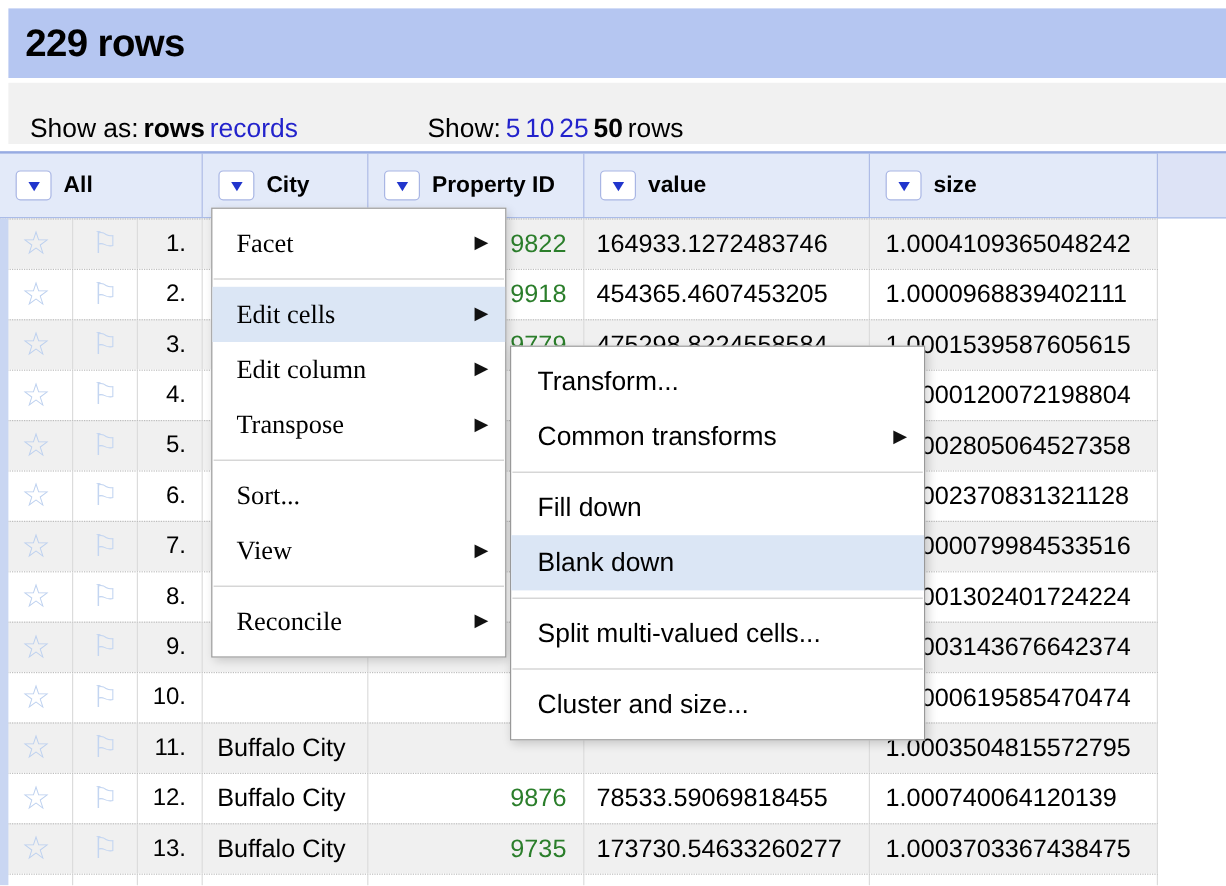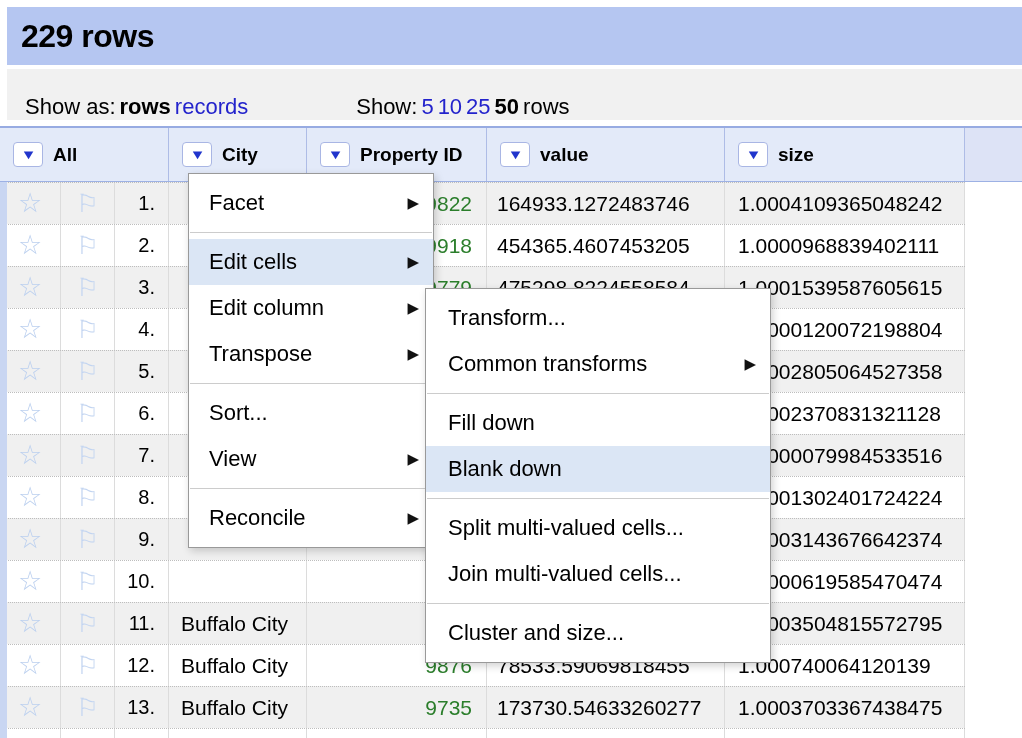--- a/index.html
+++ b/index.html
@@ -49,21 +49,21 @@
   .c-prop{width:180px;justify-content:flex-end;padding-right:14px;font-size:21px;color:#2b7e2b;}
   .c-val{width:238px;padding-left:10px;font-size:21px;}
   .c-size{width:240px;padding-left:13px;font-size:21px;}
   .star-ic{color:#bcd0ef;font-size:27px;line-height:1;cursor:pointer;}
   .flag-ic{color:#c3d5f1;font-size:25px;line-height:1;cursor:pointer;}
   .leftstrip{position:absolute;left:0;top:182px;width:7px;height:556px;background:#c9d6f2;}
 
   
   .menu{position:absolute;background:#fff;border:1px solid #999;box-sizing:border-box;
         padding:6px 0;box-shadow:2px 3px 8px rgba(0,0,0,0.18);}
-  #city-menu{left:188px;top:173px;width:246px;z-index:20;}
+  #city-menu{left:176px;top:173px;width:246px;z-index:20;font-family:Liberation Serif, serif;}
   #edit-cells-submenu{left:425px;top:288px;width:346px;z-index:21;}
   .mi{height:46px;line-height:46px;padding-left:20px;font-size:22px;position:relative;
       cursor:pointer;}
   #edit-cells-submenu .mi{padding-left:22px;}
   .mi.hl{background:#dbe6f5;}
   .mi .arr{position:absolute;right:14px;top:0;font-size:15px;line-height:46px;color:#111;}
   .msep{border-top:1px solid #ccc;margin:6px 1px;}
 </style>
 </head>
 <body>
@@ -320,18 +320,17 @@
   </div>
 
   <div class="menu" id="edit-cells-submenu">
     <div class="mi"><span>Transform...</span></div>
     <div class="mi"><span>Common transforms</span><span class="arr">▶</span></div>
     <div class="msep"></div>
     <div class="mi"><span>Fill down</span></div>
     <div class="mi hl"><span>Blank down</span></div>
     <div class="msep"></div>
     <div class="mi"><span>Split multi-valued cells...</span></div>
-    <div class="mi"><span>Join multi-valued cells...</span></div>
     <div class="msep"></div>
     <div class="mi"><span>Cluster and size...</span></div>
   </div>
 
 </div>
 
 </body></html>

